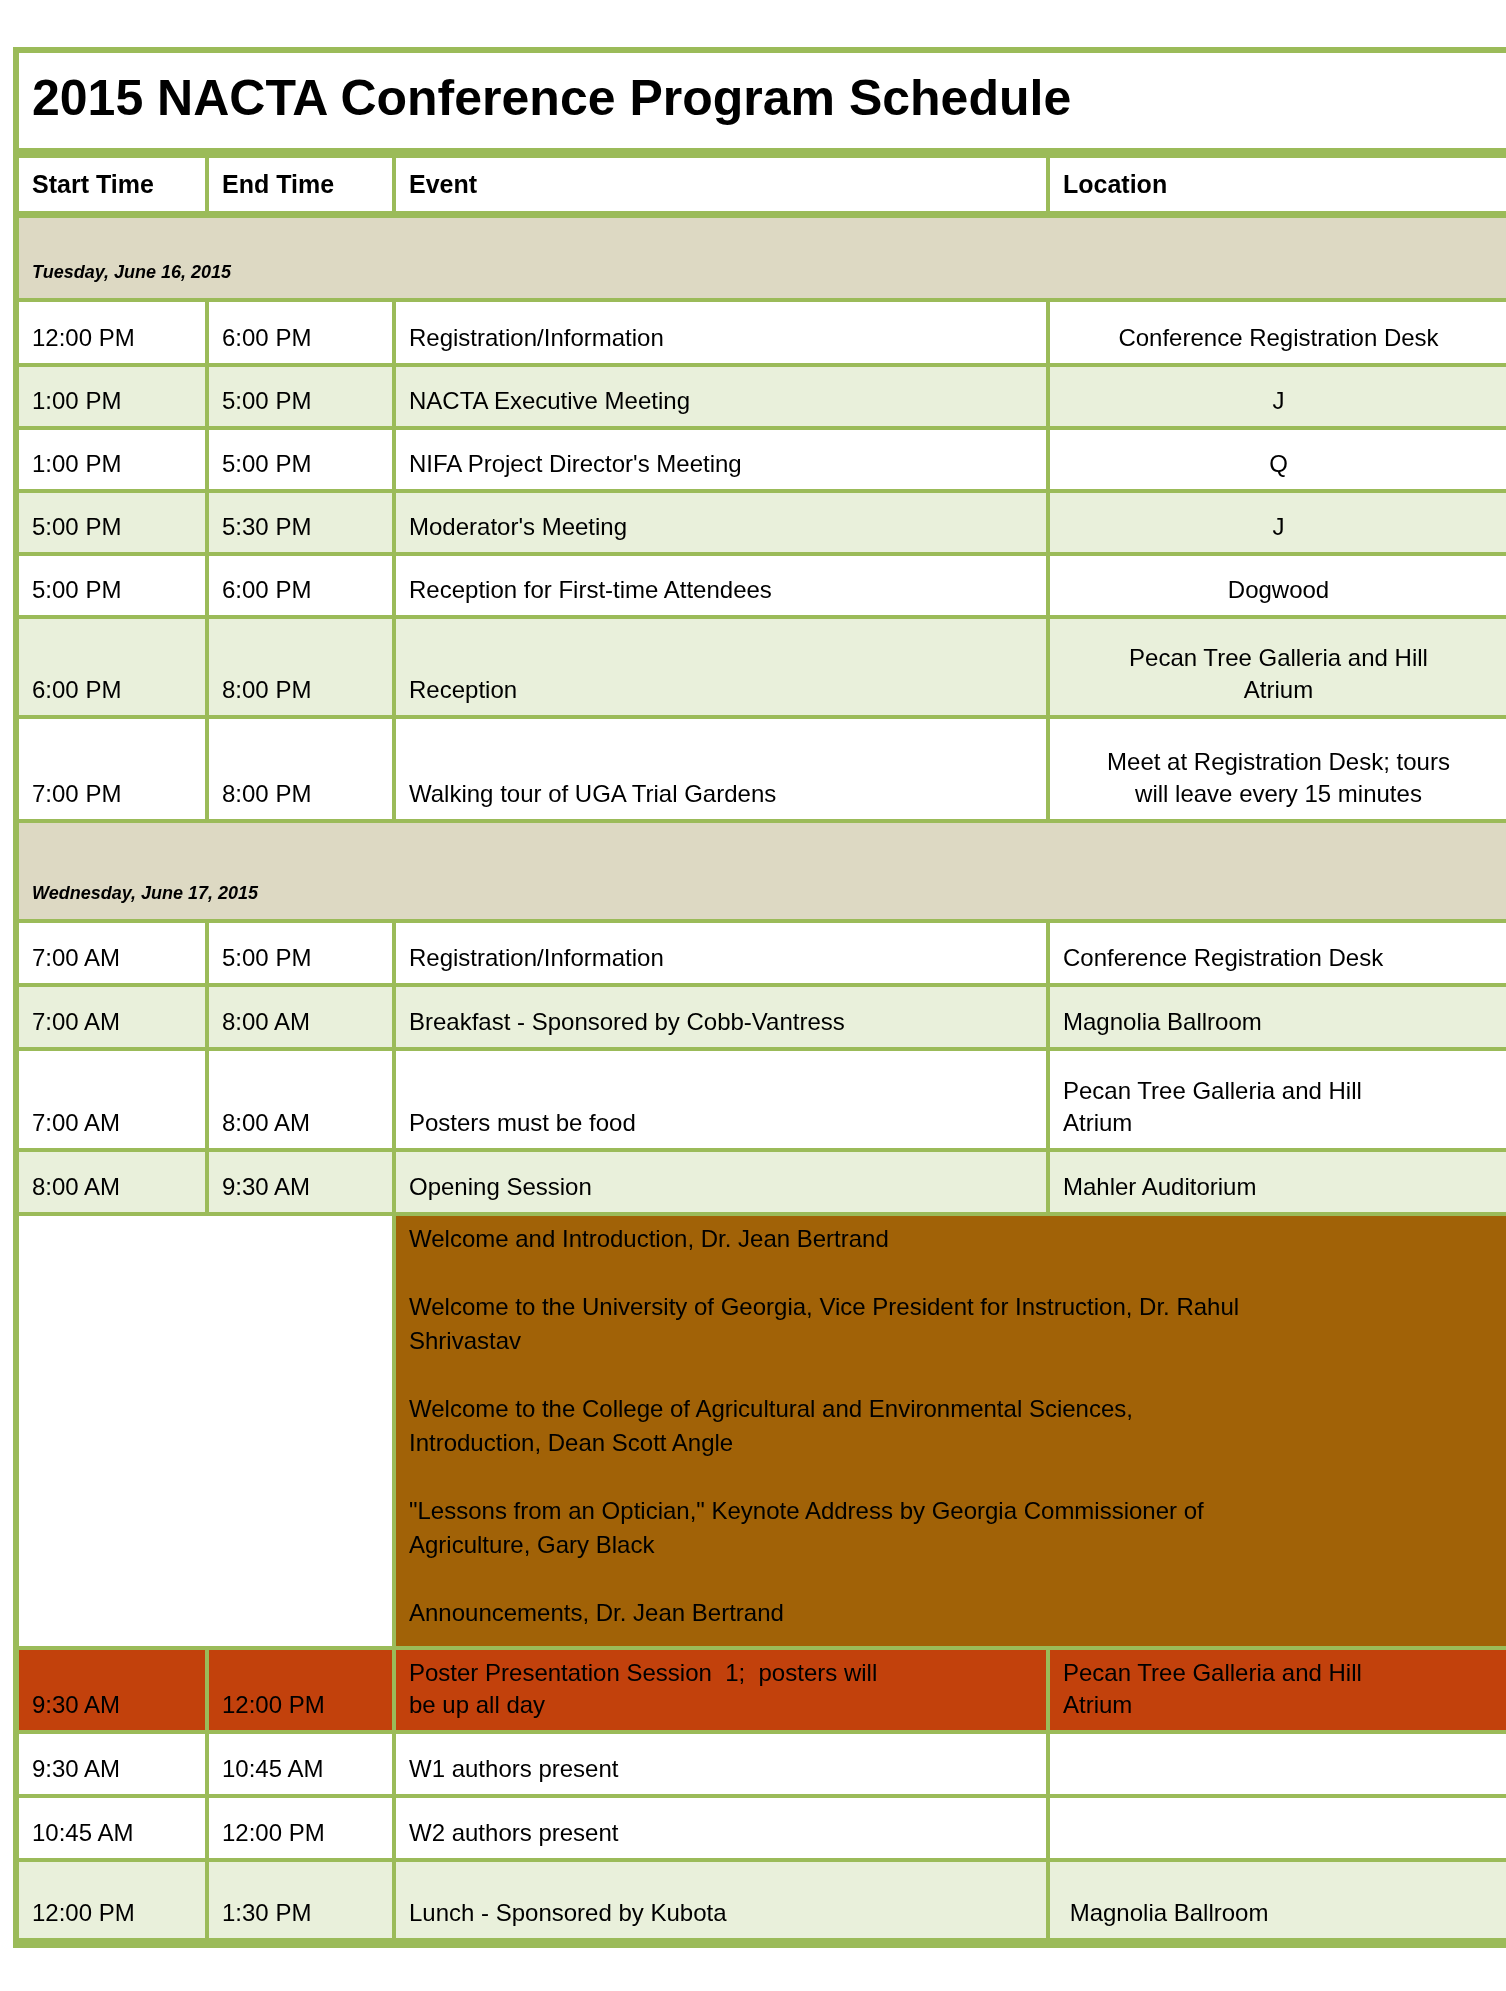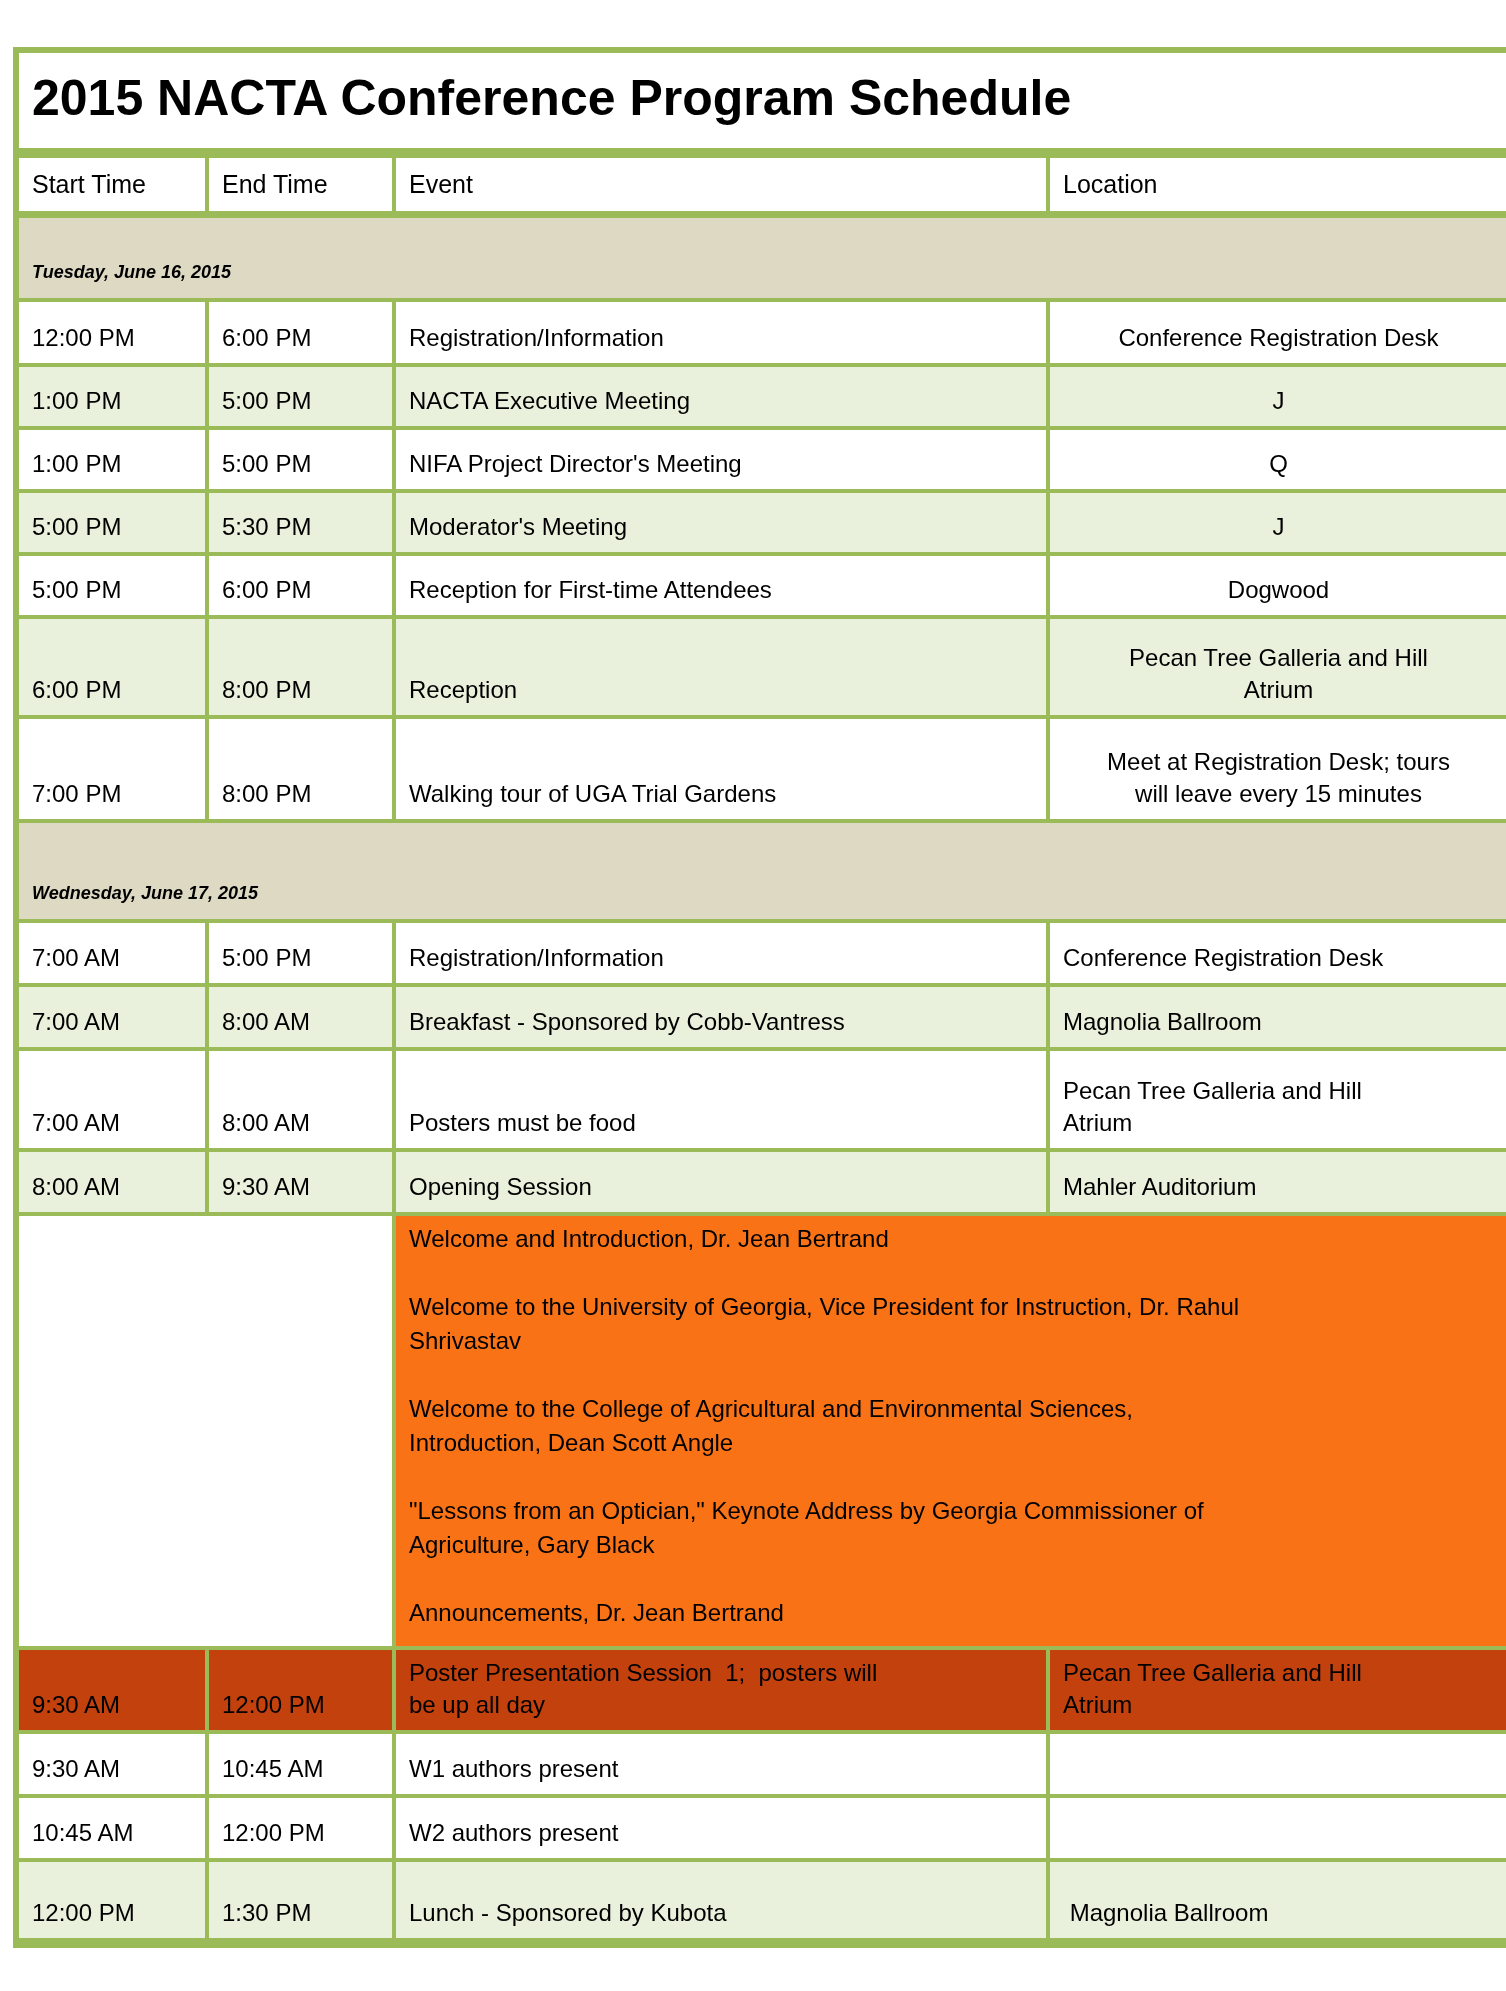--- a/index.html
+++ b/index.html
@@ -26,32 +26,32 @@
     white-space:pre-wrap;
     overflow:hidden;
     background:#ffffff;
   }
   tr td:last-child{border-right:none;}
   td.title-cell{
     font-size:50px;font-weight:bold;line-height:1.05;
     vertical-align:middle;border-bottom-width:10px;
   }
   tr.head td{
-    font-weight:normal;font-size:25px;vertical-align:middle;
+    font-weight:bold;font-size:25px;vertical-align:middle;
     border-bottom-width:7px;padding-bottom:6px;
   }
   tr.section td{
     background:#DDD9C3;font-weight:bold;font-style:italic;font-size:18px;
     border-right:none;padding-bottom:10px;
   }
   tr.green td{background:#E9F0DB;}
   tr.gray td{background:#c2410c;}
   td.center{text-align:center;}
   td.details-left{background:#ffffff;}
-  td.details-cell{background:#f97316;vertical-align:top;padding-top:6px;line-height:34px;}
+  td.details-cell{background:#a16207;vertical-align:top;padding-top:6px;line-height:34px;}
 </style>
 </head>
 <body>
 
 <table>
   <colgroup>
     <col style="width:190px">
       <col style="width:187px">
       <col style="width:654px">
       <col style="width:456px">

